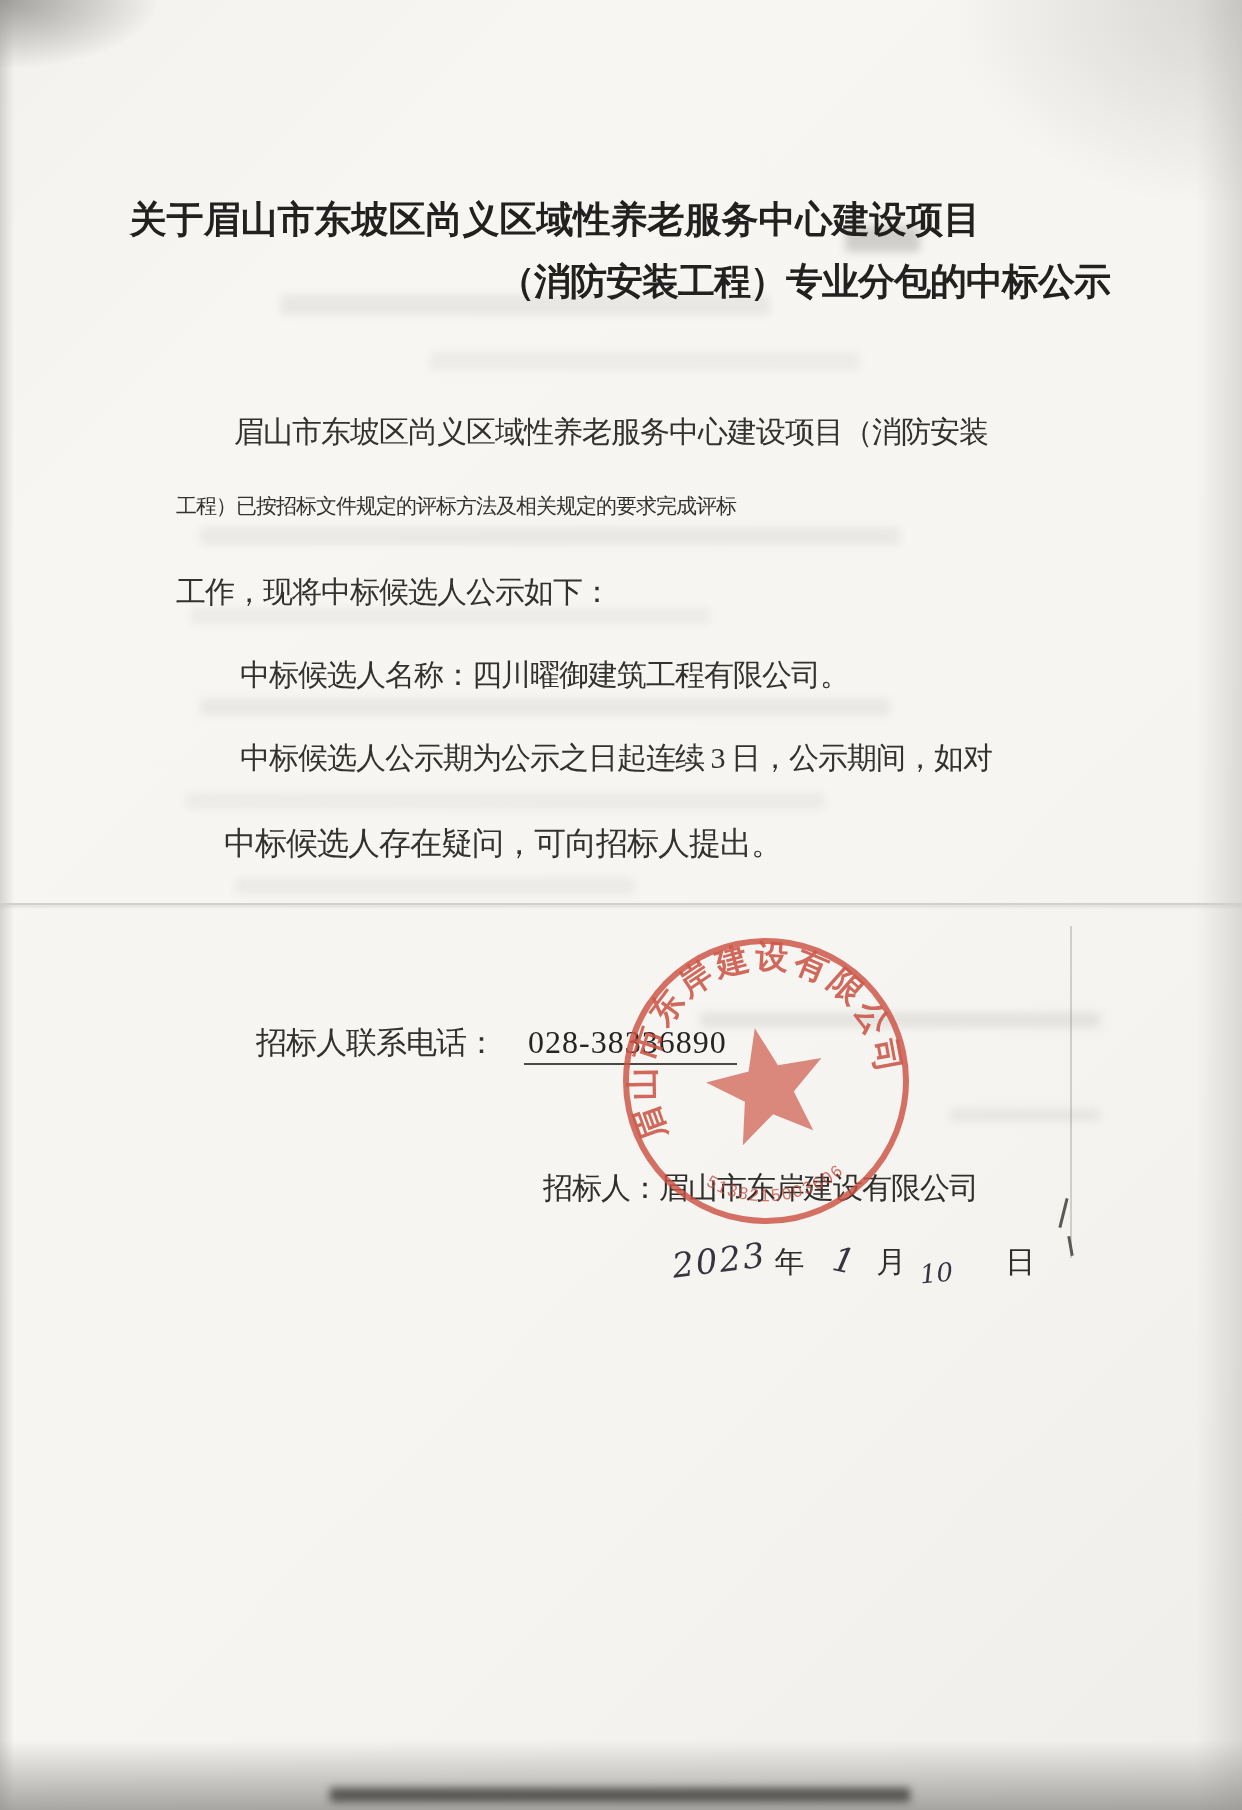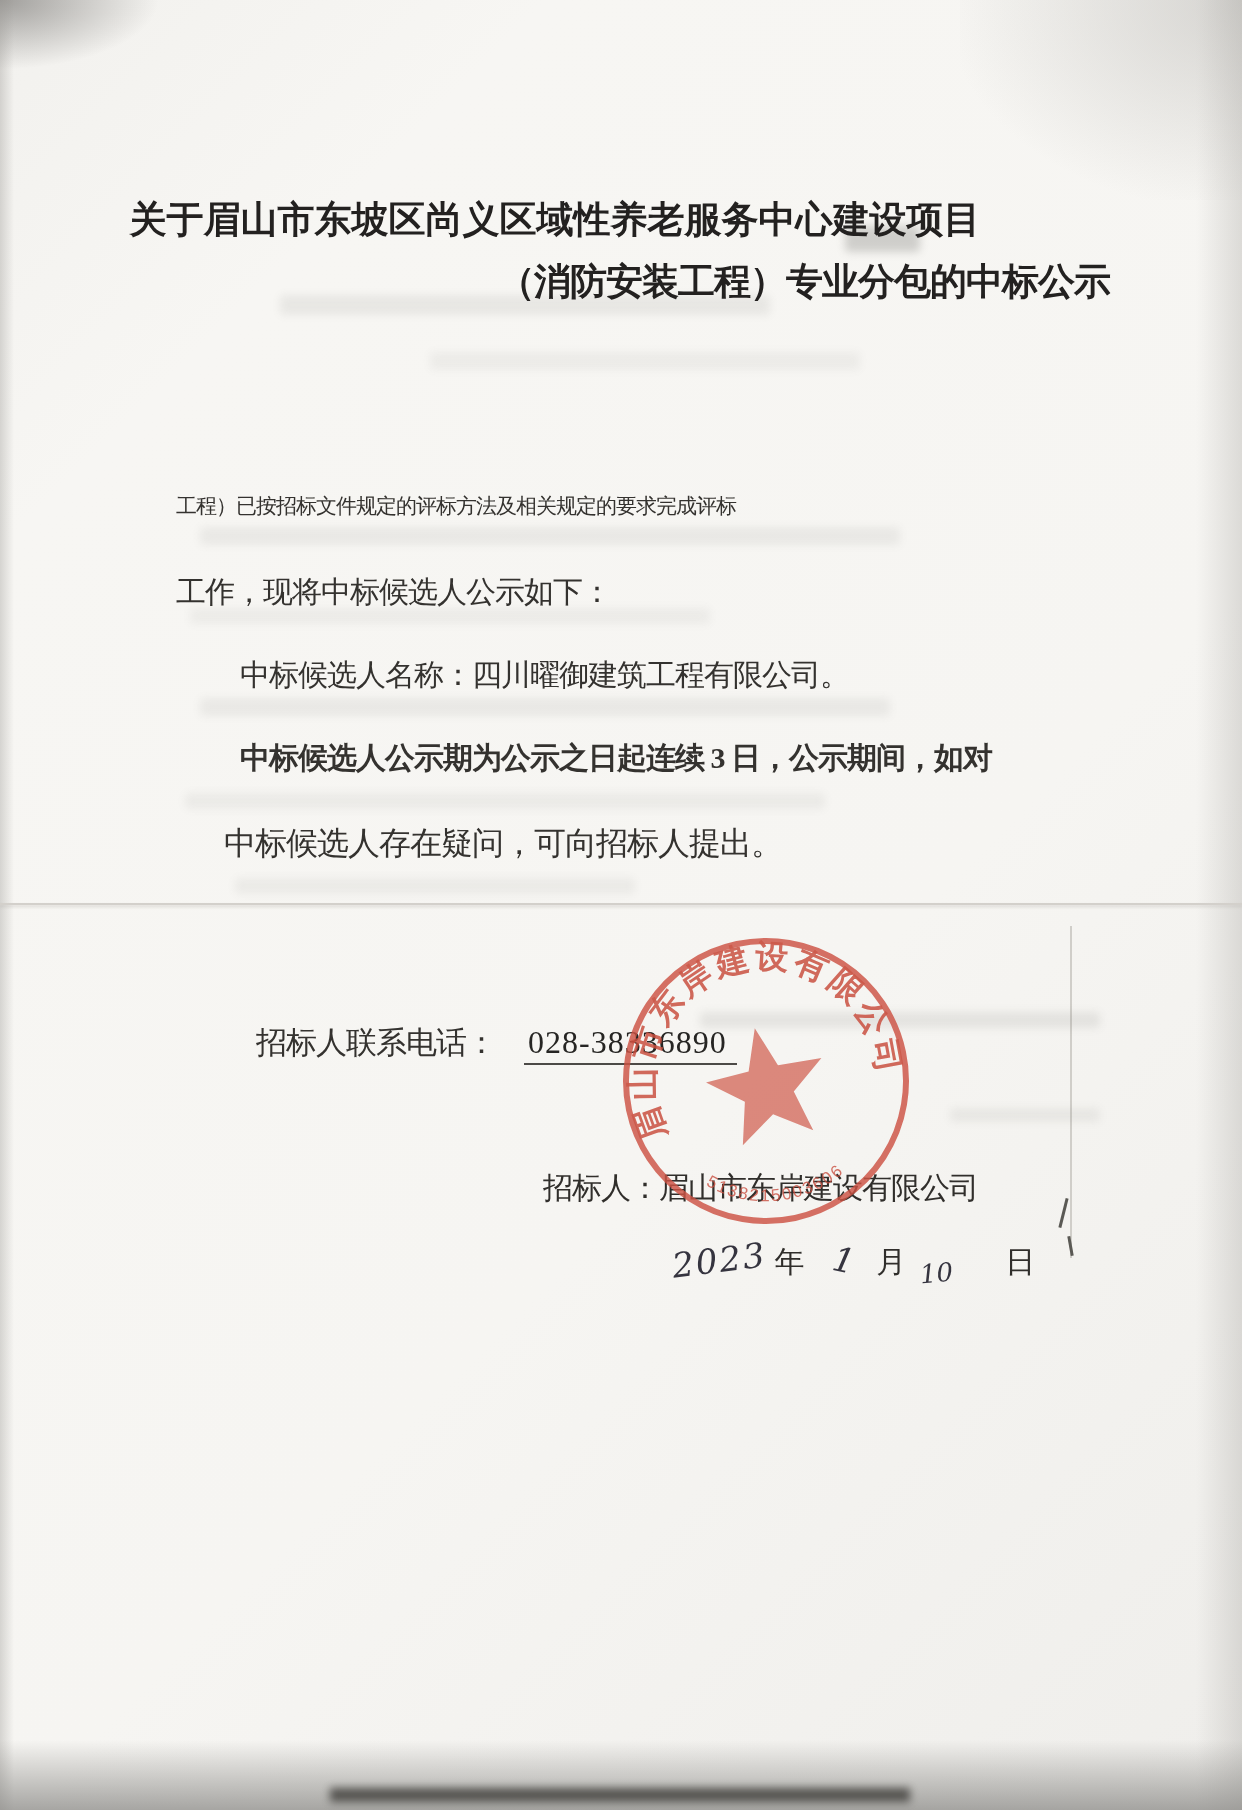--- a/index.html
+++ b/index.html
@@ -43,26 +43,27 @@
   <div class="ghost" style="left:190px;top:608px;width:520px;height:16px;opacity:.07;"></div>
   <div class="ghost" style="left:200px;top:698px;width:690px;height:18px;opacity:.09;"></div>
   <div class="ghost" style="left:185px;top:793px;width:640px;height:16px;opacity:.08;"></div>
   <div class="ghost" style="left:235px;top:878px;width:400px;height:16px;opacity:.08;"></div>
   <div class="ghost" style="left:700px;top:1012px;width:400px;height:16px;opacity:.12;"></div>
   <div class="ghost" style="left:950px;top:1108px;width:150px;height:14px;opacity:.09;"></div>
 
   <div class="txt title" style="top:162px;">关于眉山市东坡区尚义区域性养老服务中心建设项目</div>
   <div class="txt title" style="top:224px;letter-spacing:-1px;text-align:right;">（消防安装工程）专业分包的中标公示</div>
 
+  <div class="txt body-line" style="left:234px;top:412px;font-size:30px;">眉山市东坡区尚义区域性养老服务中心建设项目（消防安装</div>
   <div class="txt body-line" style="left:176px;top:492px;">工程）已按招标文件规定的评标方法及相关规定的要求完成评标</div>
   <div class="txt body-line" style="left:176px;top:572px;font-size:30px;">工作，现将中标候选人公示如下：</div>
 
   <div class="txt body-line" style="left:240px;top:655px;font-size:30px;">中标候选人名称：四川曜御建筑工程有限公司。</div>
 
-  <div class="txt body-line" style="left:240px;top:738px;font-size:30px;font-weight:bold;">中标候选人公示期为公示之日起连续 3 日，公示期间，如对</div>
+  <div class="txt body-line" style="left:240px;top:738px;font-size:30px;">中标候选人公示期为公示之日起连续 3 日，公示期间，如对</div>
   <div class="txt body-line" style="left:176px;top:822px;font-size:32px;margin-left:48px;">中标候选人存在疑问，可向招标人提出。</div>
 
   <div class="txt" style="left:256px;top:1022px;">
     <span class="body-line" style="position:static;font-size:31px;">招标人联系电话：</span><span class="underline-num">028-38336890</span>
   </div>
 
   <div class="txt" style="left:543px;top:1168px;font-size:30px;letter-spacing:-1px;color:#302e2b;">
     <span>招标人：</span><span>眉山市东岸建设有限公司</span>
   </div>
 

